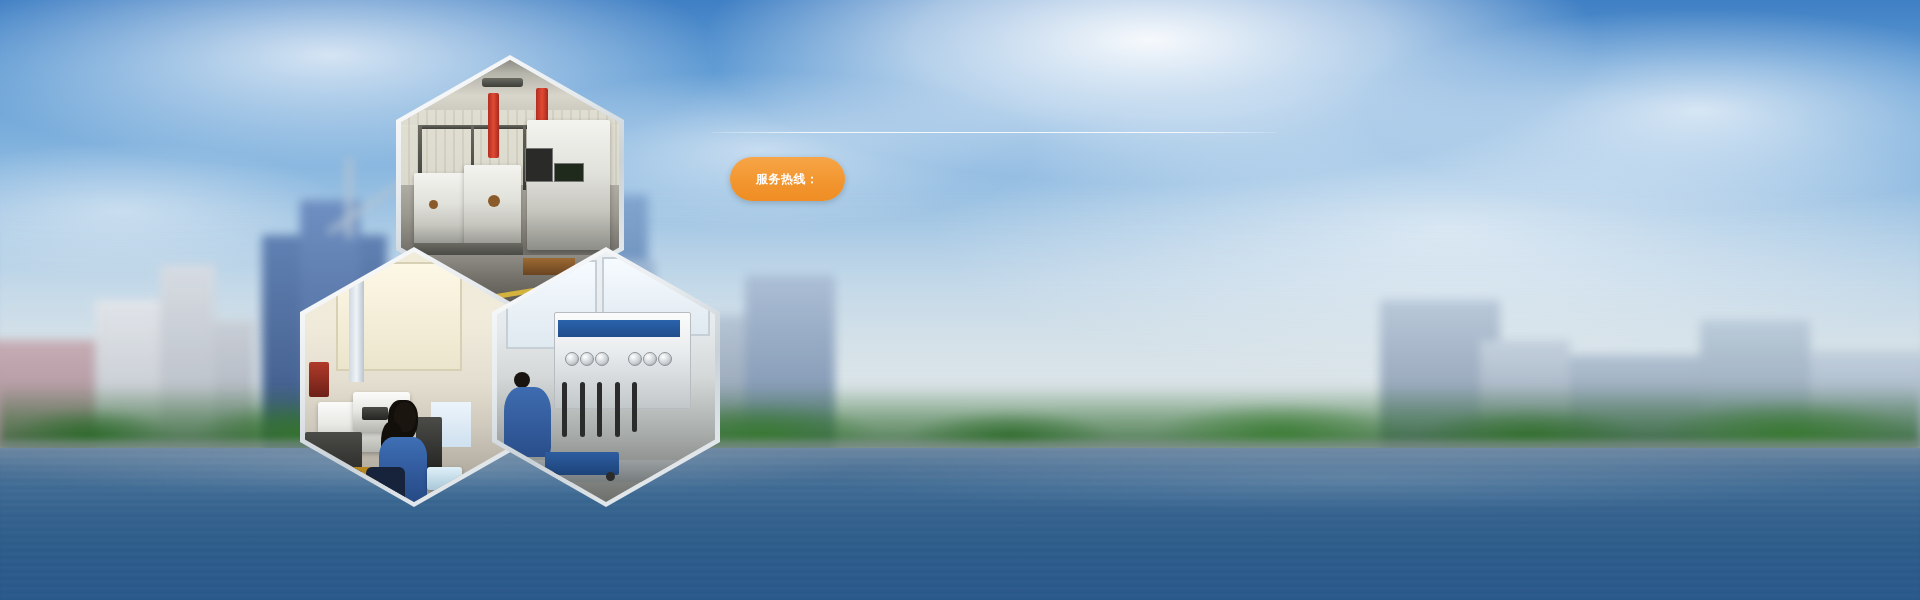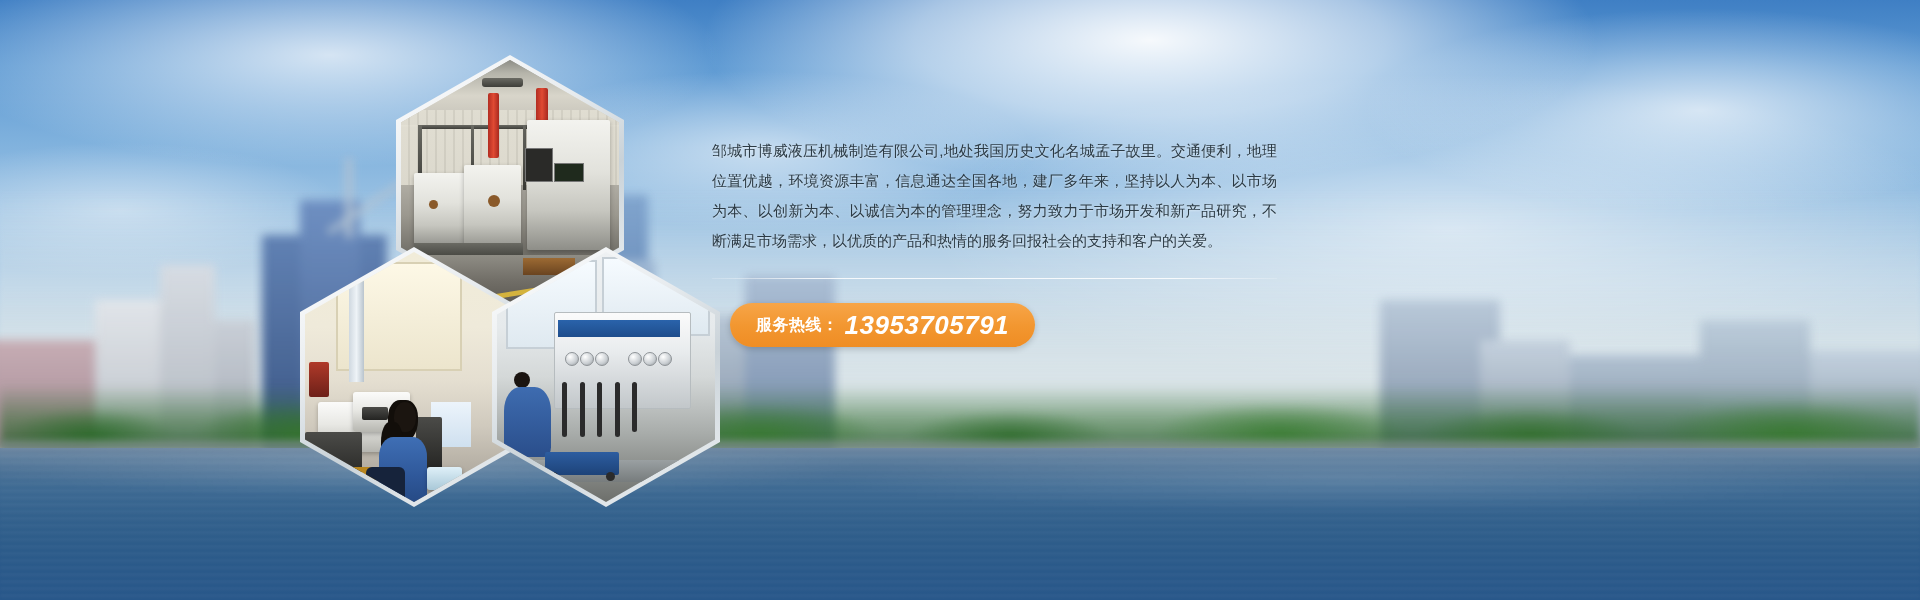--- a/index.html
+++ b/index.html
@@ -342,21 +342,21 @@
     gap: 6px;
     height: 44px;
     padding: 0 26px;
     border-radius: 22px;
     background: linear-gradient(180deg, #f7a548 0%, #f2962f 55%, #ef8d24 100%);
     box-shadow: 0 2px 6px rgba(0,0,0,.18);
     white-space: nowrap;
   }
   .hotline-label {
     color: #ffffff;
-    font-size: 16px;
+    font-size: 12px;
     font-weight: bold;
     letter-spacing: .5px;
   }
   .hotline-number {
     color: #ffffff;
     font-size: 26px;
     font-weight: bold;
     font-style: italic;
     letter-spacing: .5px;
     font-family: "Liberation Sans", "DejaVu Sans", sans-serif;
@@ -473,23 +473,21 @@
           <div class="pe-hose" style="left:24%; top:88%; width:9px; height:9px; border-radius:50%;"></div>
           <div class="pe-hose" style="left:50%; top:88%; width:9px; height:9px; border-radius:50%;"></div>
         </div>
       </div>
     </div>
   </div>
 
   <div class="content">
 
 
-    <div class="desc">邹城市博威液压机械制造有限公司,地处我国历史文化名城孟子故里。交通便利，地理位置优越，环境资源丰富，信息通达全国各地，建厂多年来，坚持以人为本、以市场为本、以创新为本、以诚信为本的管理理念，努力致力于市场开发和新产品研究，不断满足市场需求，以优质的产品和热情的服务回报社会的支持和客户的关爱。</div>
 
     <div class="divider"></div>
 
     <div class="hotline">
       <span class="hotline-label">服务热线：</span>
-      <span class="hotline-number">13953705791</span>
     </div>
 
   </div>
 </div>
 
 </body></html>

